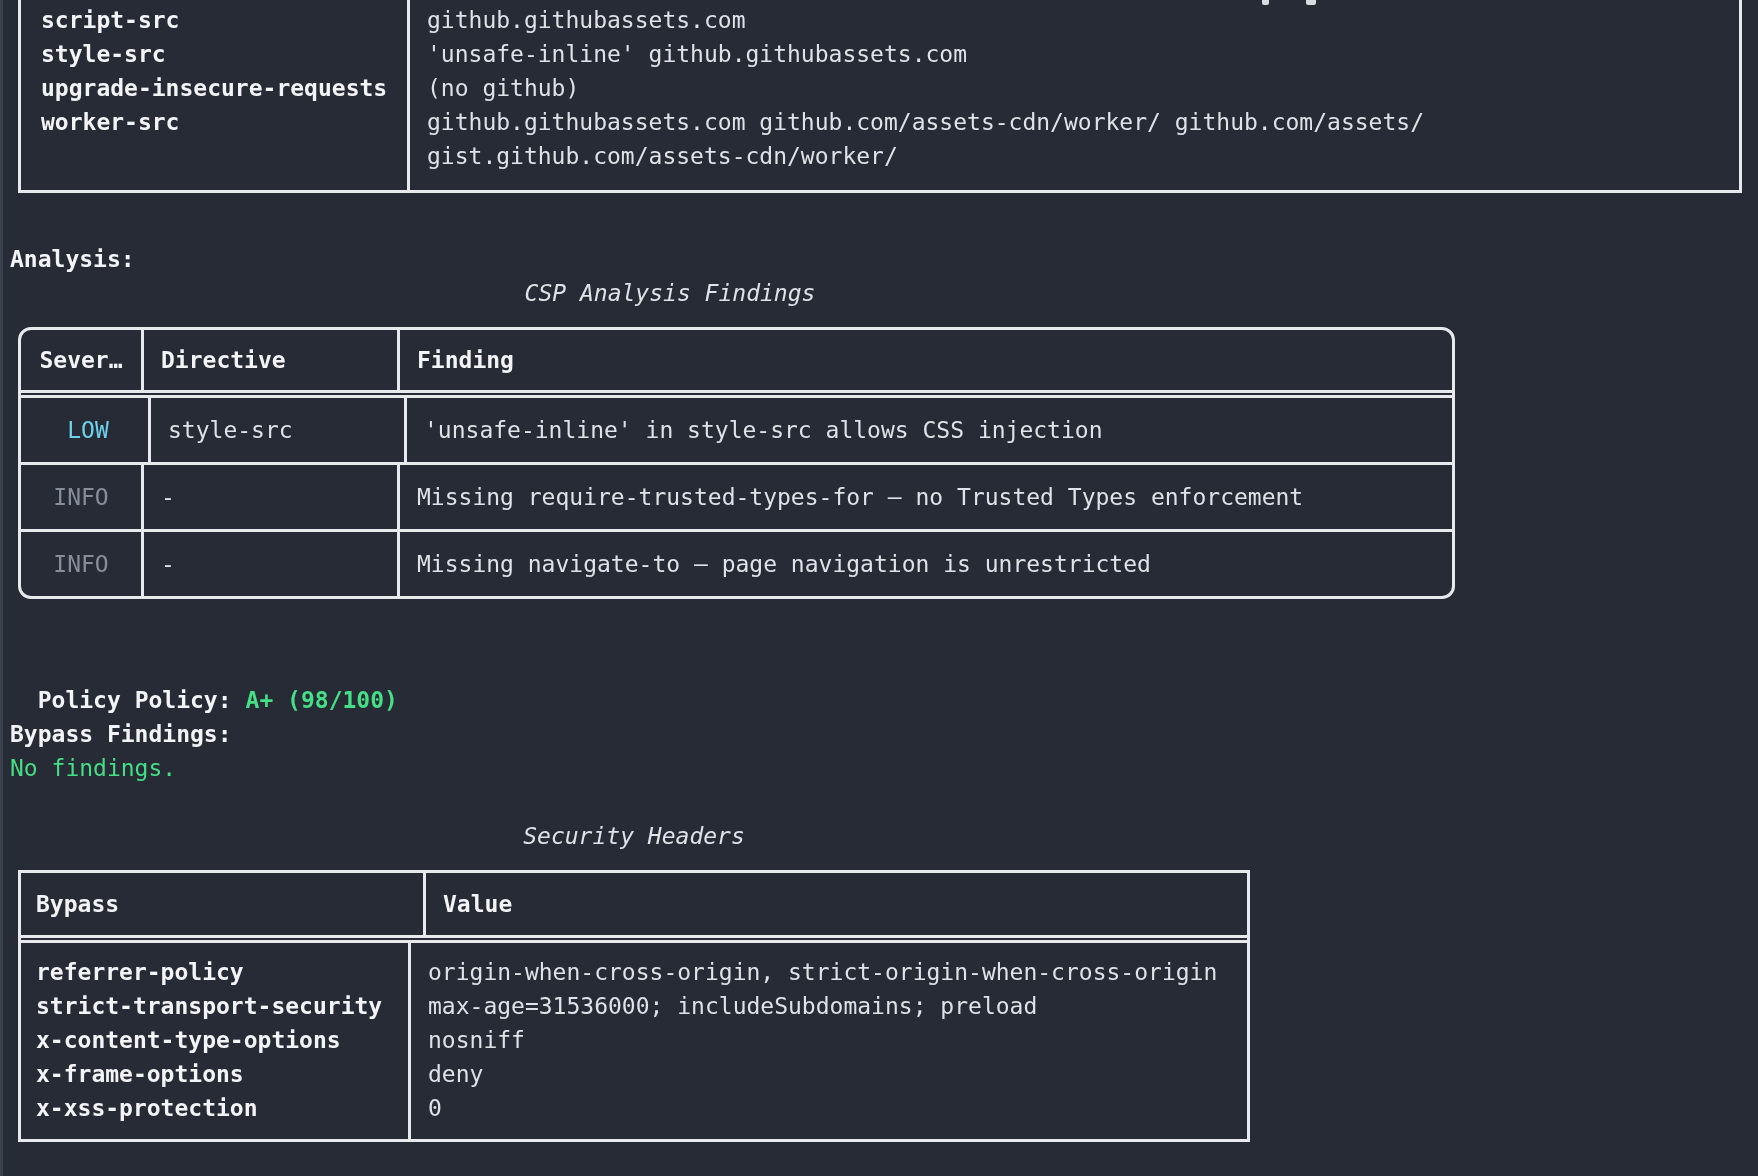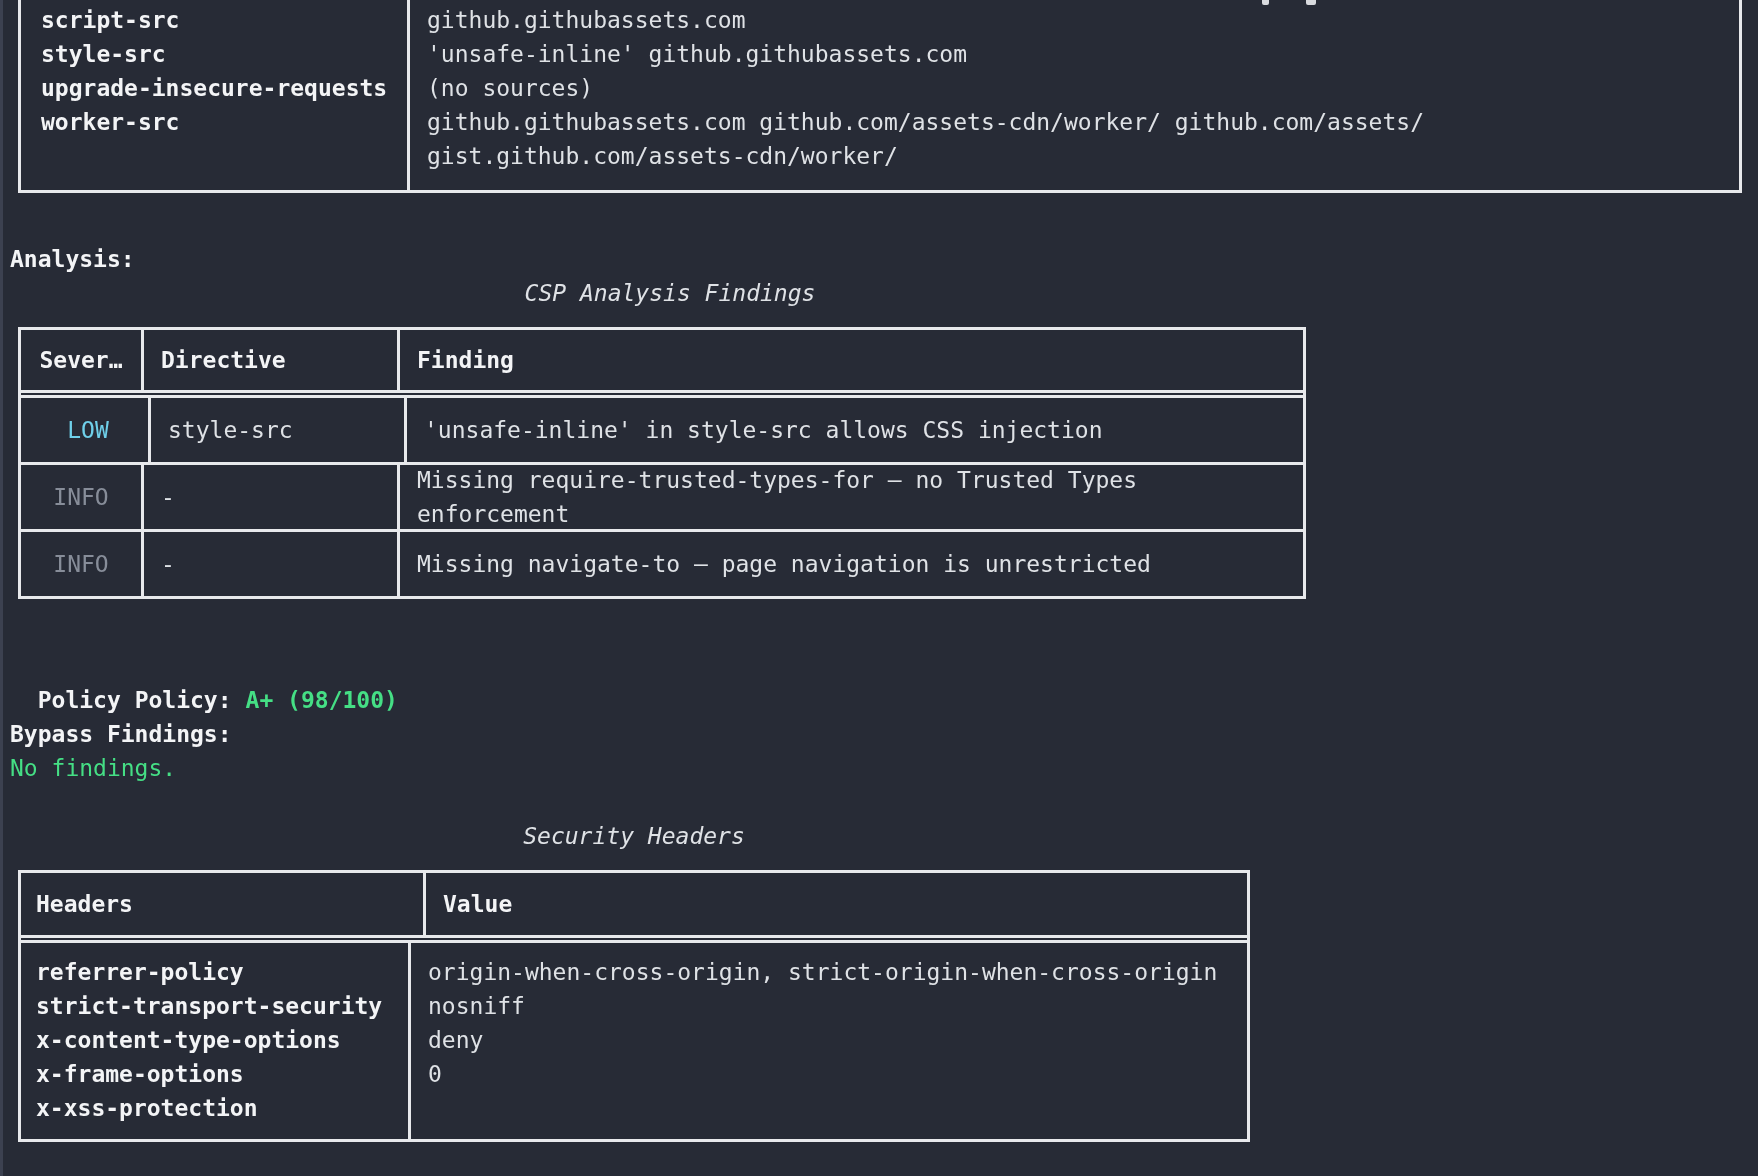--- a/index.html
+++ b/index.html
@@ -33,21 +33,21 @@
   .dsep{height:2px;border-bottom:3px solid var(--border);}
   .cellpadL{padding-left:17px;}
   .nametxt{padding-left:20px;}
 
   
   .csp-tbl{left:18px;top:-46px;width:1724px;height:239px;display:flex;}
   .csp-col1{flex:0 0 386px;padding-top:46px;}
   .csp-col2{flex:1;padding-top:46px;}
 
   
-  .find-tbl{left:18px;top:327px;width:1288px;}
+  .find-tbl{left:18px;top:327px;width:1437px;border-radius:13px;}
   .find-head{height:60px;border-bottom:3px solid var(--border);display:flex;align-items:stretch;}
   .find-row{height:64px;border-bottom:3px solid var(--border);display:flex;align-items:stretch;}
   .find-row.last{border-bottom:none;}
   .fc1{flex:0 0 120px;display:flex;align-items:center;justify-content:center;}
   .fc2{flex:0 0 236px;display:flex;align-items:center;}
   .fc3{flex:1;display:flex;align-items:center;}
 
   
   .sec-tbl{left:18px;top:870px;width:1232px;}
   .sec-head{height:62px;border-bottom:3px solid var(--border);display:flex;align-items:stretch;}
@@ -76,21 +76,21 @@
     <div class="line bold nametxt">script-src</div>
     <div class="line bold nametxt">style-src</div>
     <div class="line bold nametxt">upgrade-insecure-requests</div>
     <div class="line bold nametxt">worker-src</div>
     <div class="line bold nametxt"></div>
   </div>
   <div class="vd"></div>
   <div class="csp-col2">
     <div class="line cellpadL">github.githubassets.com</div>
     <div class="line cellpadL">'unsafe-inline' github.githubassets.com</div>
-    <div class="line cellpadL">(no sources)</div>
+    <div class="line cellpadL">(no github)</div>
     <div class="line cellpadL">github.githubassets.com github.com/assets-cdn/worker/ github.com/assets/</div>
     <div class="line cellpadL">gist.github.com/assets-cdn/worker/</div>
   </div>
 </div>
 
 <div class="abs line bold" style="left:10px;top:242px;">Analysis:</div>
 
 <div class="abs title-line italic" style="left:18px;top:276px;width:1304px;">CSP Analysis Findings</div>
 
 <div class="abs tbl find-tbl">
@@ -130,34 +130,35 @@
   <span class="bold score-label">Policy Policy:</span><span class="bold green" style="color: rgb(69, 223, 133);">A+ (98/100)</span>
 </div>
 
 <div class="abs line bold" style="left:10px;top:717px;">Bypass Findings:</div>
 <div class="abs line green" style="left: 10px; top: 751px; color: rgb(69, 223, 133);">No findings.</div>
 
 <div class="abs title-line italic" style="left:18px;top:819px;width:1232px;">Security Headers</div>
 
 <div class="abs tbl sec-tbl">
   <div class="sec-head">
-    <div class="sc1 bold">Headers</div>
+    <div class="sc1 bold">Bypass</div>
     <div class="vd"></div>
     <div class="sc2 bold">Value</div>
   </div>
   <div class="dsep"></div>
   <div class="sec-body">
     <div class="sc1b">
       <div class="line bold">referrer-policy</div>
       <div class="line bold">strict-transport-security</div>
       <div class="line bold">x-content-type-options</div>
       <div class="line bold">x-frame-options</div>
       <div class="line bold">x-xss-protection</div>
     </div>
     <div class="vd"></div>
     <div class="sc2b">
       <div class="line">origin-when-cross-origin, strict-origin-when-cross-origin</div>
+      <div class="line">max-age=31536000; includeSubdomains; preload</div>
       <div class="line">nosniff</div>
       <div class="line">deny</div>
       <div class="line">0</div>
     </div>
   </div>
 </div>
 
 </body></html>

